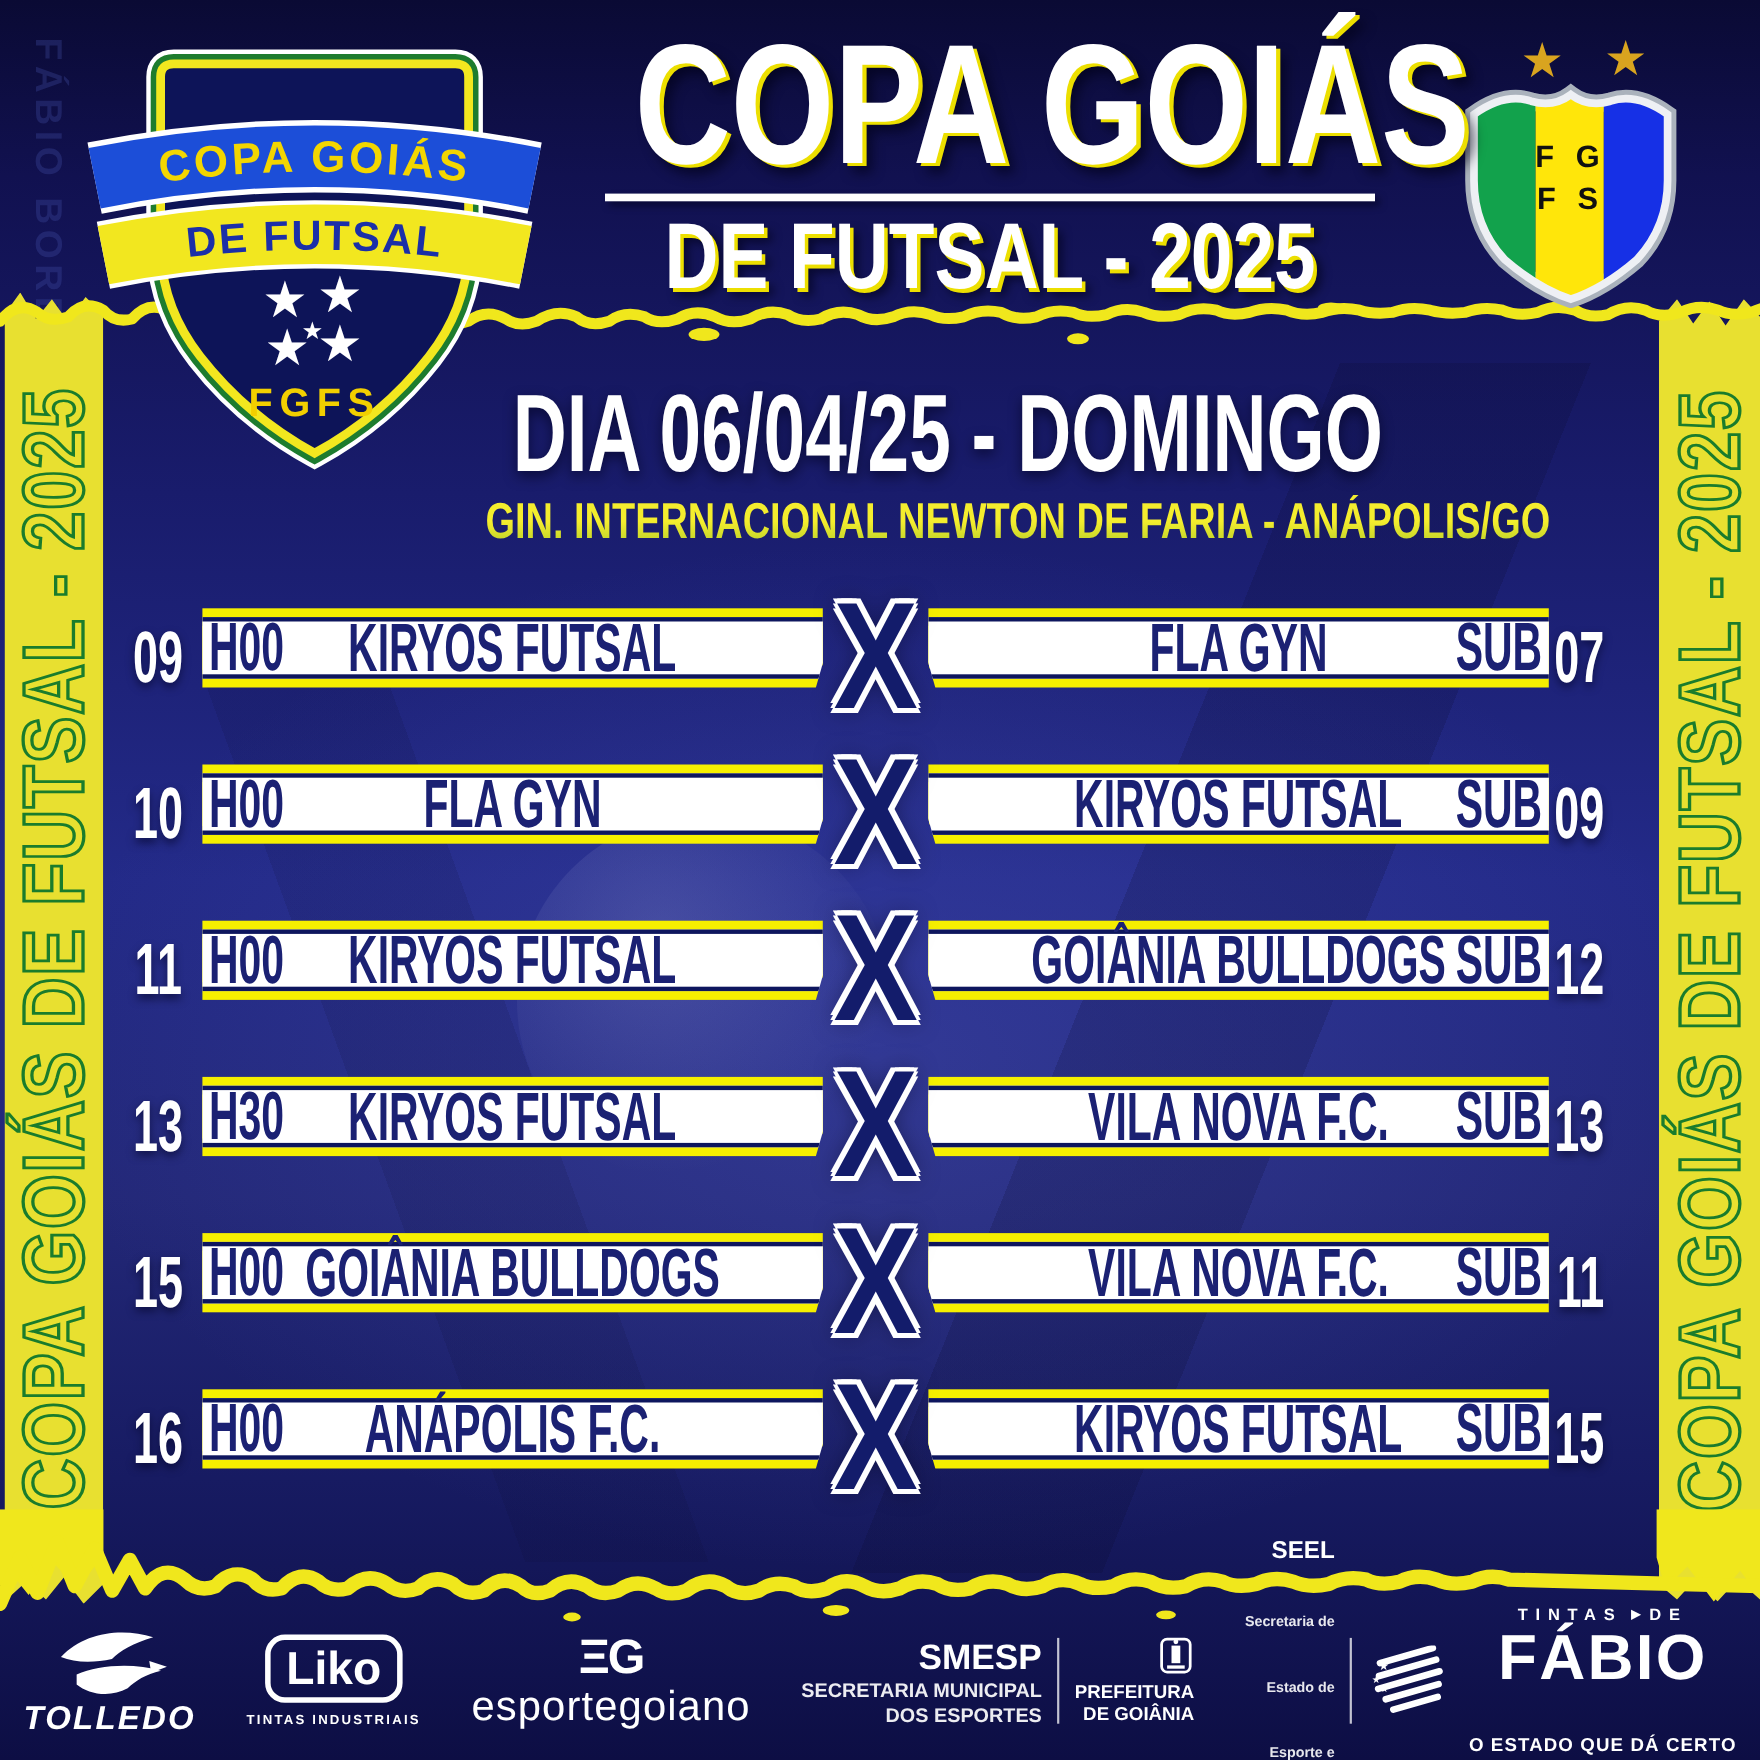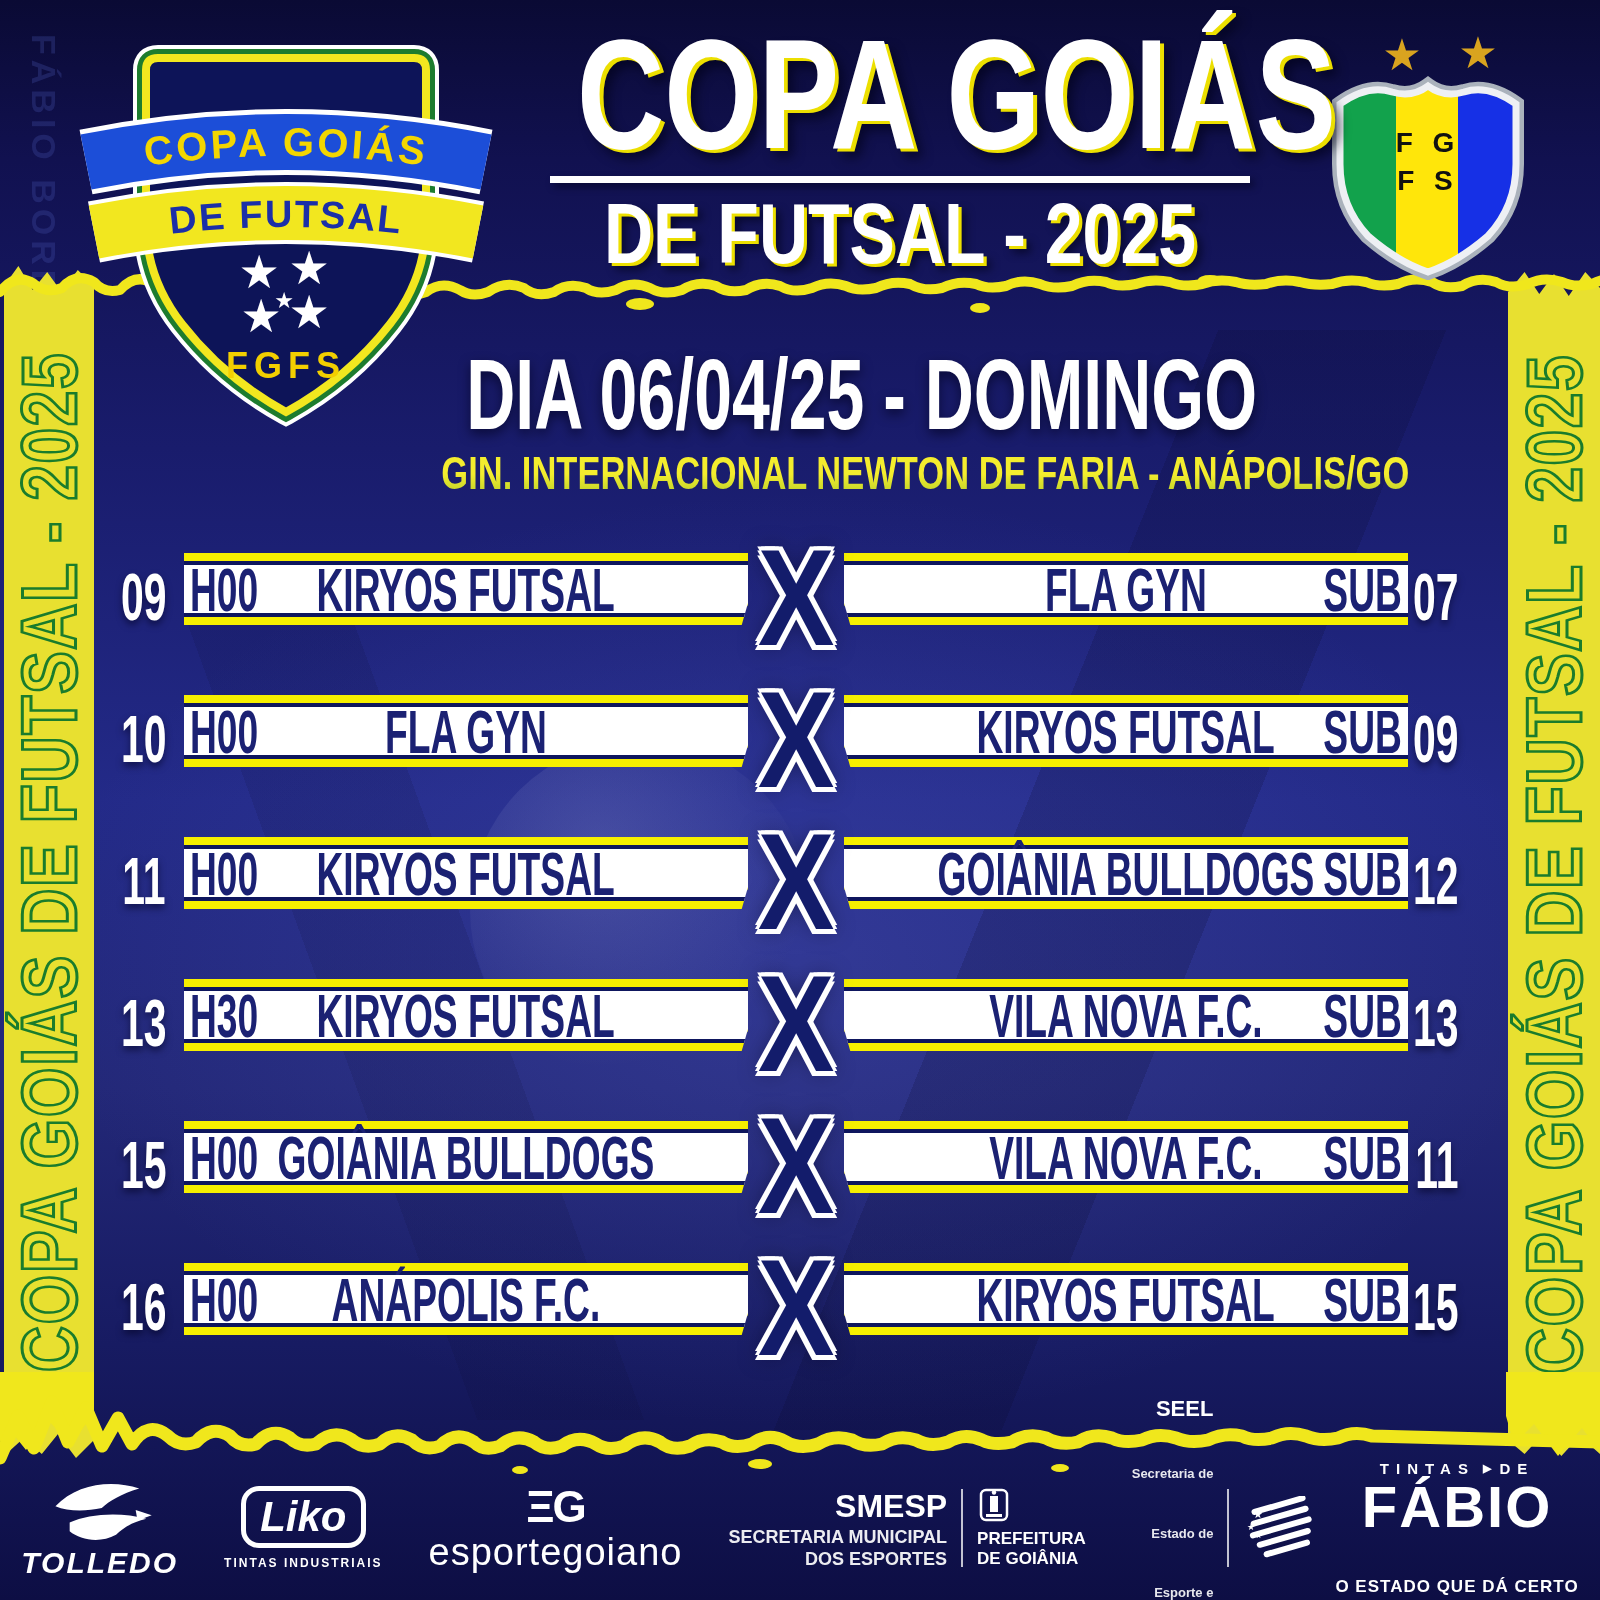--- a/index.html
+++ b/index.html
@@ -94,29 +94,29 @@
     text-shadow:3px 0 #fff,-3px 0 #fff,0 3px #fff,0 -3px #fff,3px 3px #fff,-3px -3px #fff,3px -3px #fff,-3px 3px #fff,0 0 16px rgba(0,0,20,.55);}
 
   
   .footer{left:0;top:1456px;width:1600px;height:144px;display:flex;align-items:center;justify-content:center;gap:46px;color:#fff;}
   .sp{display:flex;flex-direction:column;align-items:center;gap:4px;}
   .sp-row{display:flex;align-items:center;gap:14px;}
   .tolledo-name{font-size:30px;font-weight:900;font-style:italic;letter-spacing:2px;}
   .uni-name{font-size:54px;font-weight:900;letter-spacing:-1px;line-height:1;}
   .uni-reg{font-size:14px;vertical-align:top;}
   .uni-tag{font-size:18px;font-weight:700;margin-top:2px;}
-  .liko-box{border:5px solid #fff;border-radius:18px;padding:0 14px;font-size:42px;font-weight:900;font-style:italic;line-height:1.25;}
+  .liko-box{border:5px solid #fff;border-radius:18px;padding:0 14px;font-size:42px;font-weight:900;line-height:1.25;}
   .liko-sub{font-size:12px;font-weight:700;letter-spacing:2px;margin-top:4px;}
   .eg-mark{font-size:44px;font-weight:900;letter-spacing:-2px;line-height:1;}
   .eg-name{font-size:38px;font-weight:500;letter-spacing:1px;line-height:1;}
   .smesp-col{display:flex;flex-direction:column;align-items:flex-end;line-height:1.25;}
   .smesp-name{font-size:32px;font-weight:900;}
   .smesp-line{font-size:18px;font-weight:600;color:rgba(255,255,255,.92);}
   .vdiv{width:2px;height:78px;background:rgba(255,255,255,.75);}
-  .pref-col{display:flex;flex-direction:column;align-items:flex-start;line-height:1.15;}
+  .pref-col{display:flex;flex-direction:column;align-items:flex-end;line-height:1.15;}
   .pref-line{font-size:17px;font-weight:900;}
   .seel-col{display:flex;flex-direction:column;align-items:flex-end;line-height:1.2;gap:44px;}
   .seel-name{font-size:22px;font-weight:900;}
   .seel-line{font-size:13px;font-weight:600;color:rgba(255,255,255,.9);}
   .gov-col{display:flex;flex-direction:column;align-items:center;line-height:1;}
   .gov-top{display:flex;align-items:center;gap:8px;font-size:15px;font-weight:700;letter-spacing:7px;}
   .gov-arrow{font-size:11px;letter-spacing:0;}
   .gov-name{font-size:58px;font-weight:900;letter-spacing:2px;margin:2px 0;}
   .gov-slogan{font-size:17px;font-weight:800;letter-spacing:1px;margin-top:40px;}
   svg text{font-family:"Liberation Sans","DejaVu Sans",sans-serif;}

